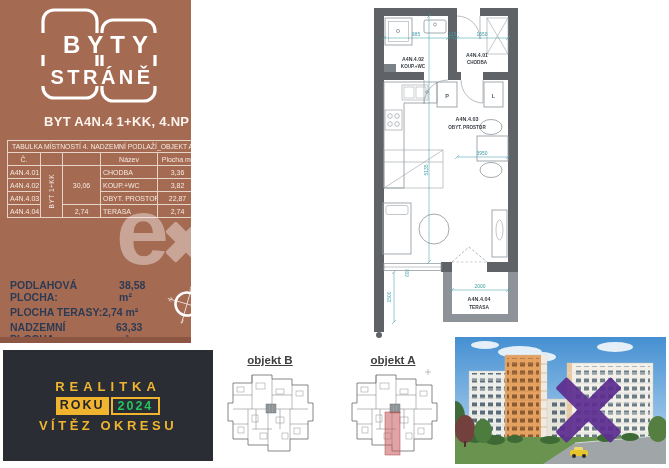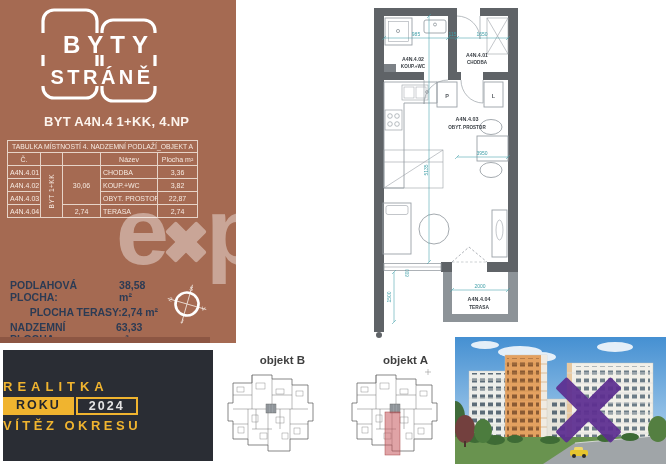--- a/index.html
+++ b/index.html
@@ -1,49 +1,49 @@
 <!DOCTYPE html>
 <html><head>
 <meta charset="utf-8">
 <style>
   html,body{margin:0;padding:0;background:#fff;}
   .page{position:relative;width:669px;height:468px;background:#fff;overflow:hidden;
         font-family:"Liberation Sans",sans-serif;}
   
-  .panel{position:absolute;left:0;top:0;width:236px;height:343px;background:#a56a52;overflow:hidden;}
+  .panel{position:absolute;left:0;top:0;width:191px;height:343px;background:#a56a52;overflow:hidden;}
   .panel-edge{position:absolute;left:0;top:337px;width:210px;height:6px;background:#8d5643;}
   .logo-svg{position:absolute;left:36px;top:5px;}
   .apt-title{position:absolute;left:8px;top:114px;font-size:13px;font-weight:bold;color:#fcf3ec;letter-spacing:.3px;padding-left:36px;}
   
   .room-table{position:absolute;left:7px;top:140px;width:190px;border-collapse:collapse;
               color:#f6e9e0;font-size:7px;table-layout:fixed;}
   .room-table td{border:1px solid #e7d4c8;padding:0 2px;height:12px;overflow:hidden;white-space:nowrap;}
   .room-table .cap{text-align:center;font-size:6.8px;height:11px;}
   .room-table .hd{text-align:center;}
   .room-table .num{text-align:left;}
   .room-table .nm{text-align:left;}
   .room-table .ar{text-align:center;}
   .vert{writing-mode:vertical-rl;transform:rotate(180deg);font-size:6.5px;letter-spacing:.5px;
         display:inline-block;margin:0 auto;}
   .cell-c{text-align:center;vertical-align:middle;}
   
   .summary{position:absolute;left:10px;top:279px;width:148px;color:#2c3b54;font-weight:bold;font-size:10.5px;}
-  .summary .row{display:flex;justify-content:flex-end;margin-bottom:3px;}
+  .summary .row{display:flex;justify-content:flex-start;margin-bottom:3px;}
   .compass-svg{position:absolute;left:166px;top:283px;}
   .wm-svg{position:absolute;left:94px;top:196px;}
   
   .badge{position:absolute;left:3px;top:350px;width:210px;height:111px;background:#2a2d34;
-         display:flex;flex-direction:column;justify-content:center;gap:3px;}
+         display:flex;flex-direction:column;align-items:center;justify-content:center;gap:3px;}
   .badge-l1{color:#f0b42f;font-size:13px;font-weight:bold;letter-spacing:5px;}
   .badge-l2{display:flex;align-items:stretch;}
-  .badge-word{background:#f0b42f;color:#24262c;font-size:12.5px;font-weight:bold;letter-spacing:2px;padding:1px 13px;}
-  .badge-year{border:2px solid #f0b42f;color:#e5e5e5;font-size:12.5px;font-weight:bold;letter-spacing:2px;padding:0 11px;margin-left:2px;display:flex;align-items:center;}
+  .badge-word{background:#f0b42f;color:#24262c;font-size:12.5px;font-weight:bold;letter-spacing:2px;padding:1px 4px;}
+  .badge-year{border:2px solid #f0b42f;color:#22c55e;font-size:12.5px;font-weight:bold;letter-spacing:2px;padding:0 5px;margin-left:2px;display:flex;align-items:center;}
   .badge-l3{color:#f0b42f;font-size:13px;font-weight:bold;letter-spacing:3.5px;}
   
-  .thumb-label{position:absolute;top:354px;width:70px;text-align:right;font-size:11.5px;font-weight:600;color:#3f3f3f;}
+  .thumb-label{position:absolute;top:354px;width:70px;text-align:center;font-size:11.5px;font-weight:600;color:#3f3f3f;text-decoration:underline;}
   .thumb-label.b{left:235px;}
   .thumb-label.a{left:358px;}
   .thumbs-svg{position:absolute;left:225px;top:368px;}
   
   .plan-svg{position:absolute;left:360px;top:0;}
   .render-svg{position:absolute;left:455px;top:337px;}
   svg text{font-family:"Liberation Sans",sans-serif;}
 </style>
 </head>
 <body>

